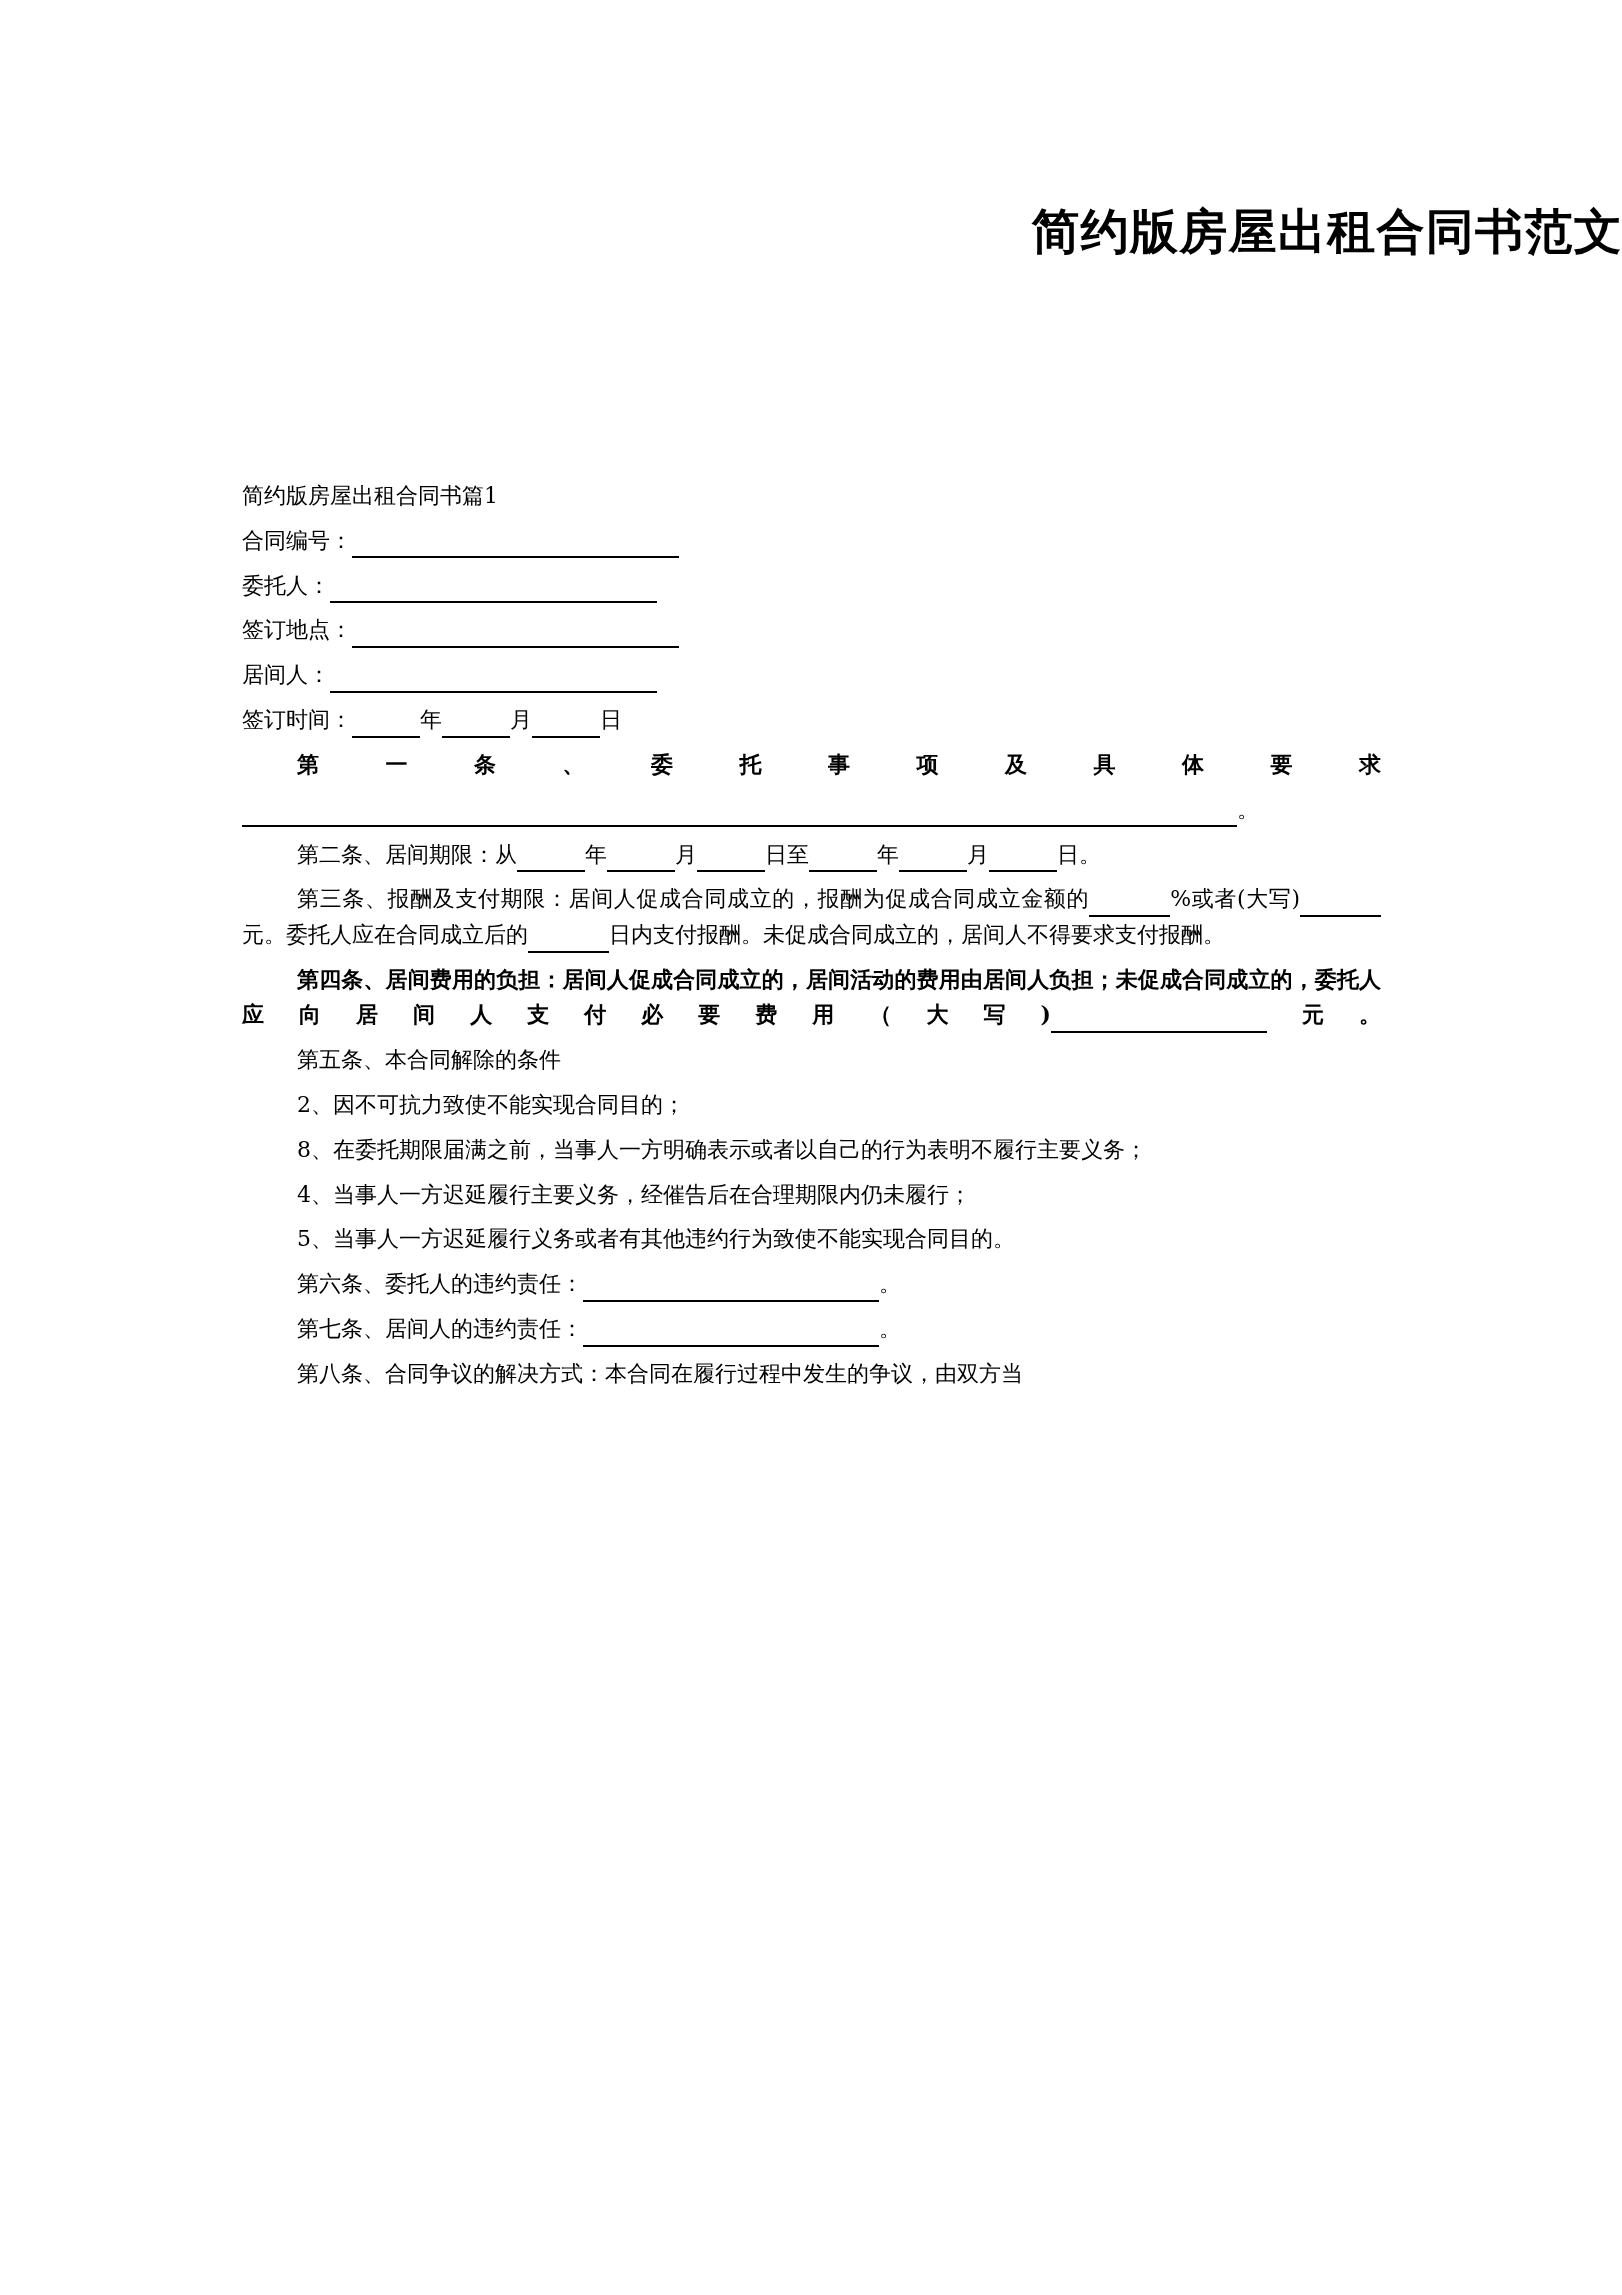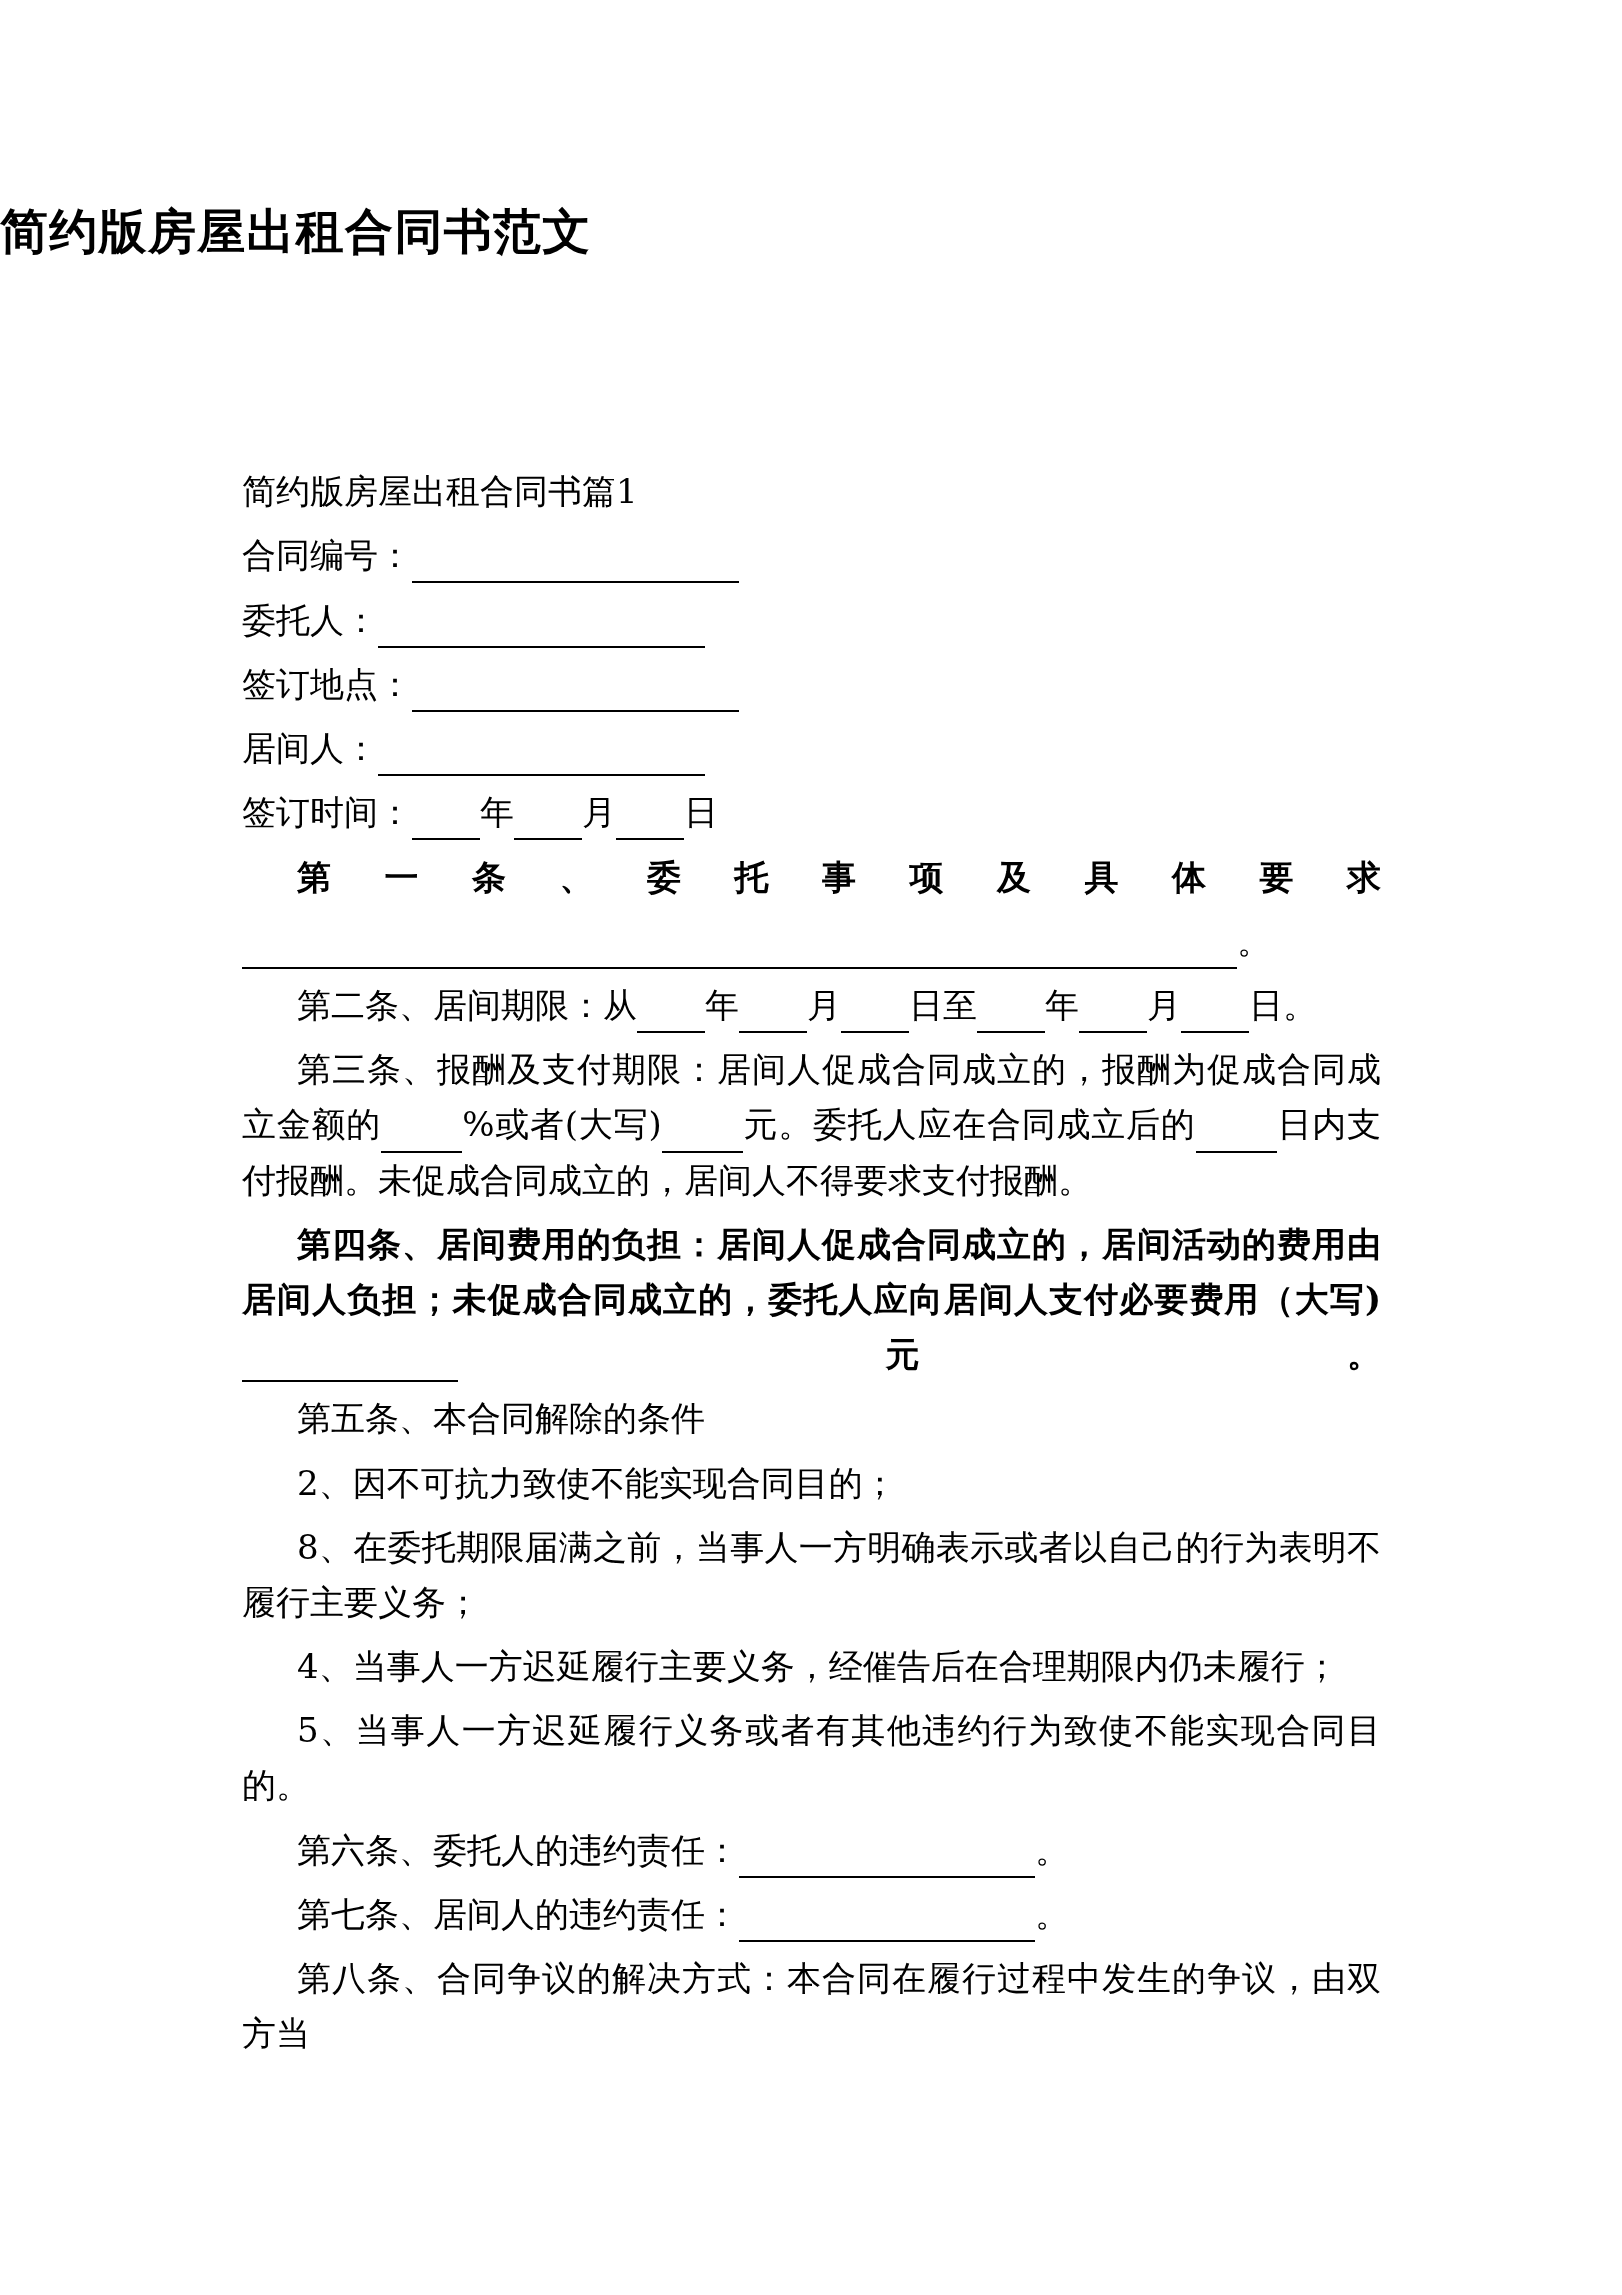--- a/index.html
+++ b/index.html
@@ -17,35 +17,35 @@
     color: #000000;
     overflow: hidden;
   }
 
   
   .doc-title {
     position: absolute;
     top: 169px;
     left: 0;
     width: 1623px;
-    text-align: left;
+    text-align: right;
     font-family: "DejaVu Sans", "Liberation Sans", sans-serif;
     font-weight: bold;
     font-size: 48px;
     line-height: 1.25;
     letter-spacing: 1.3px;
   }
 
   
   .body-block {
     position: absolute;
-    top: 464px;
+    top: 478px;
     left: 242px;
     width: 1139px;
-    font-size: 34px;
+    font-size: 22px;
     line-height: 1.62;
   }
 
   p.para {
     margin: 0 0 9.2px 0;
     text-align: justify;
     text-justify: inter-ideograph;
   }
   p.indent { text-indent: 55px; }
   p.noindent { text-indent: 0; }

